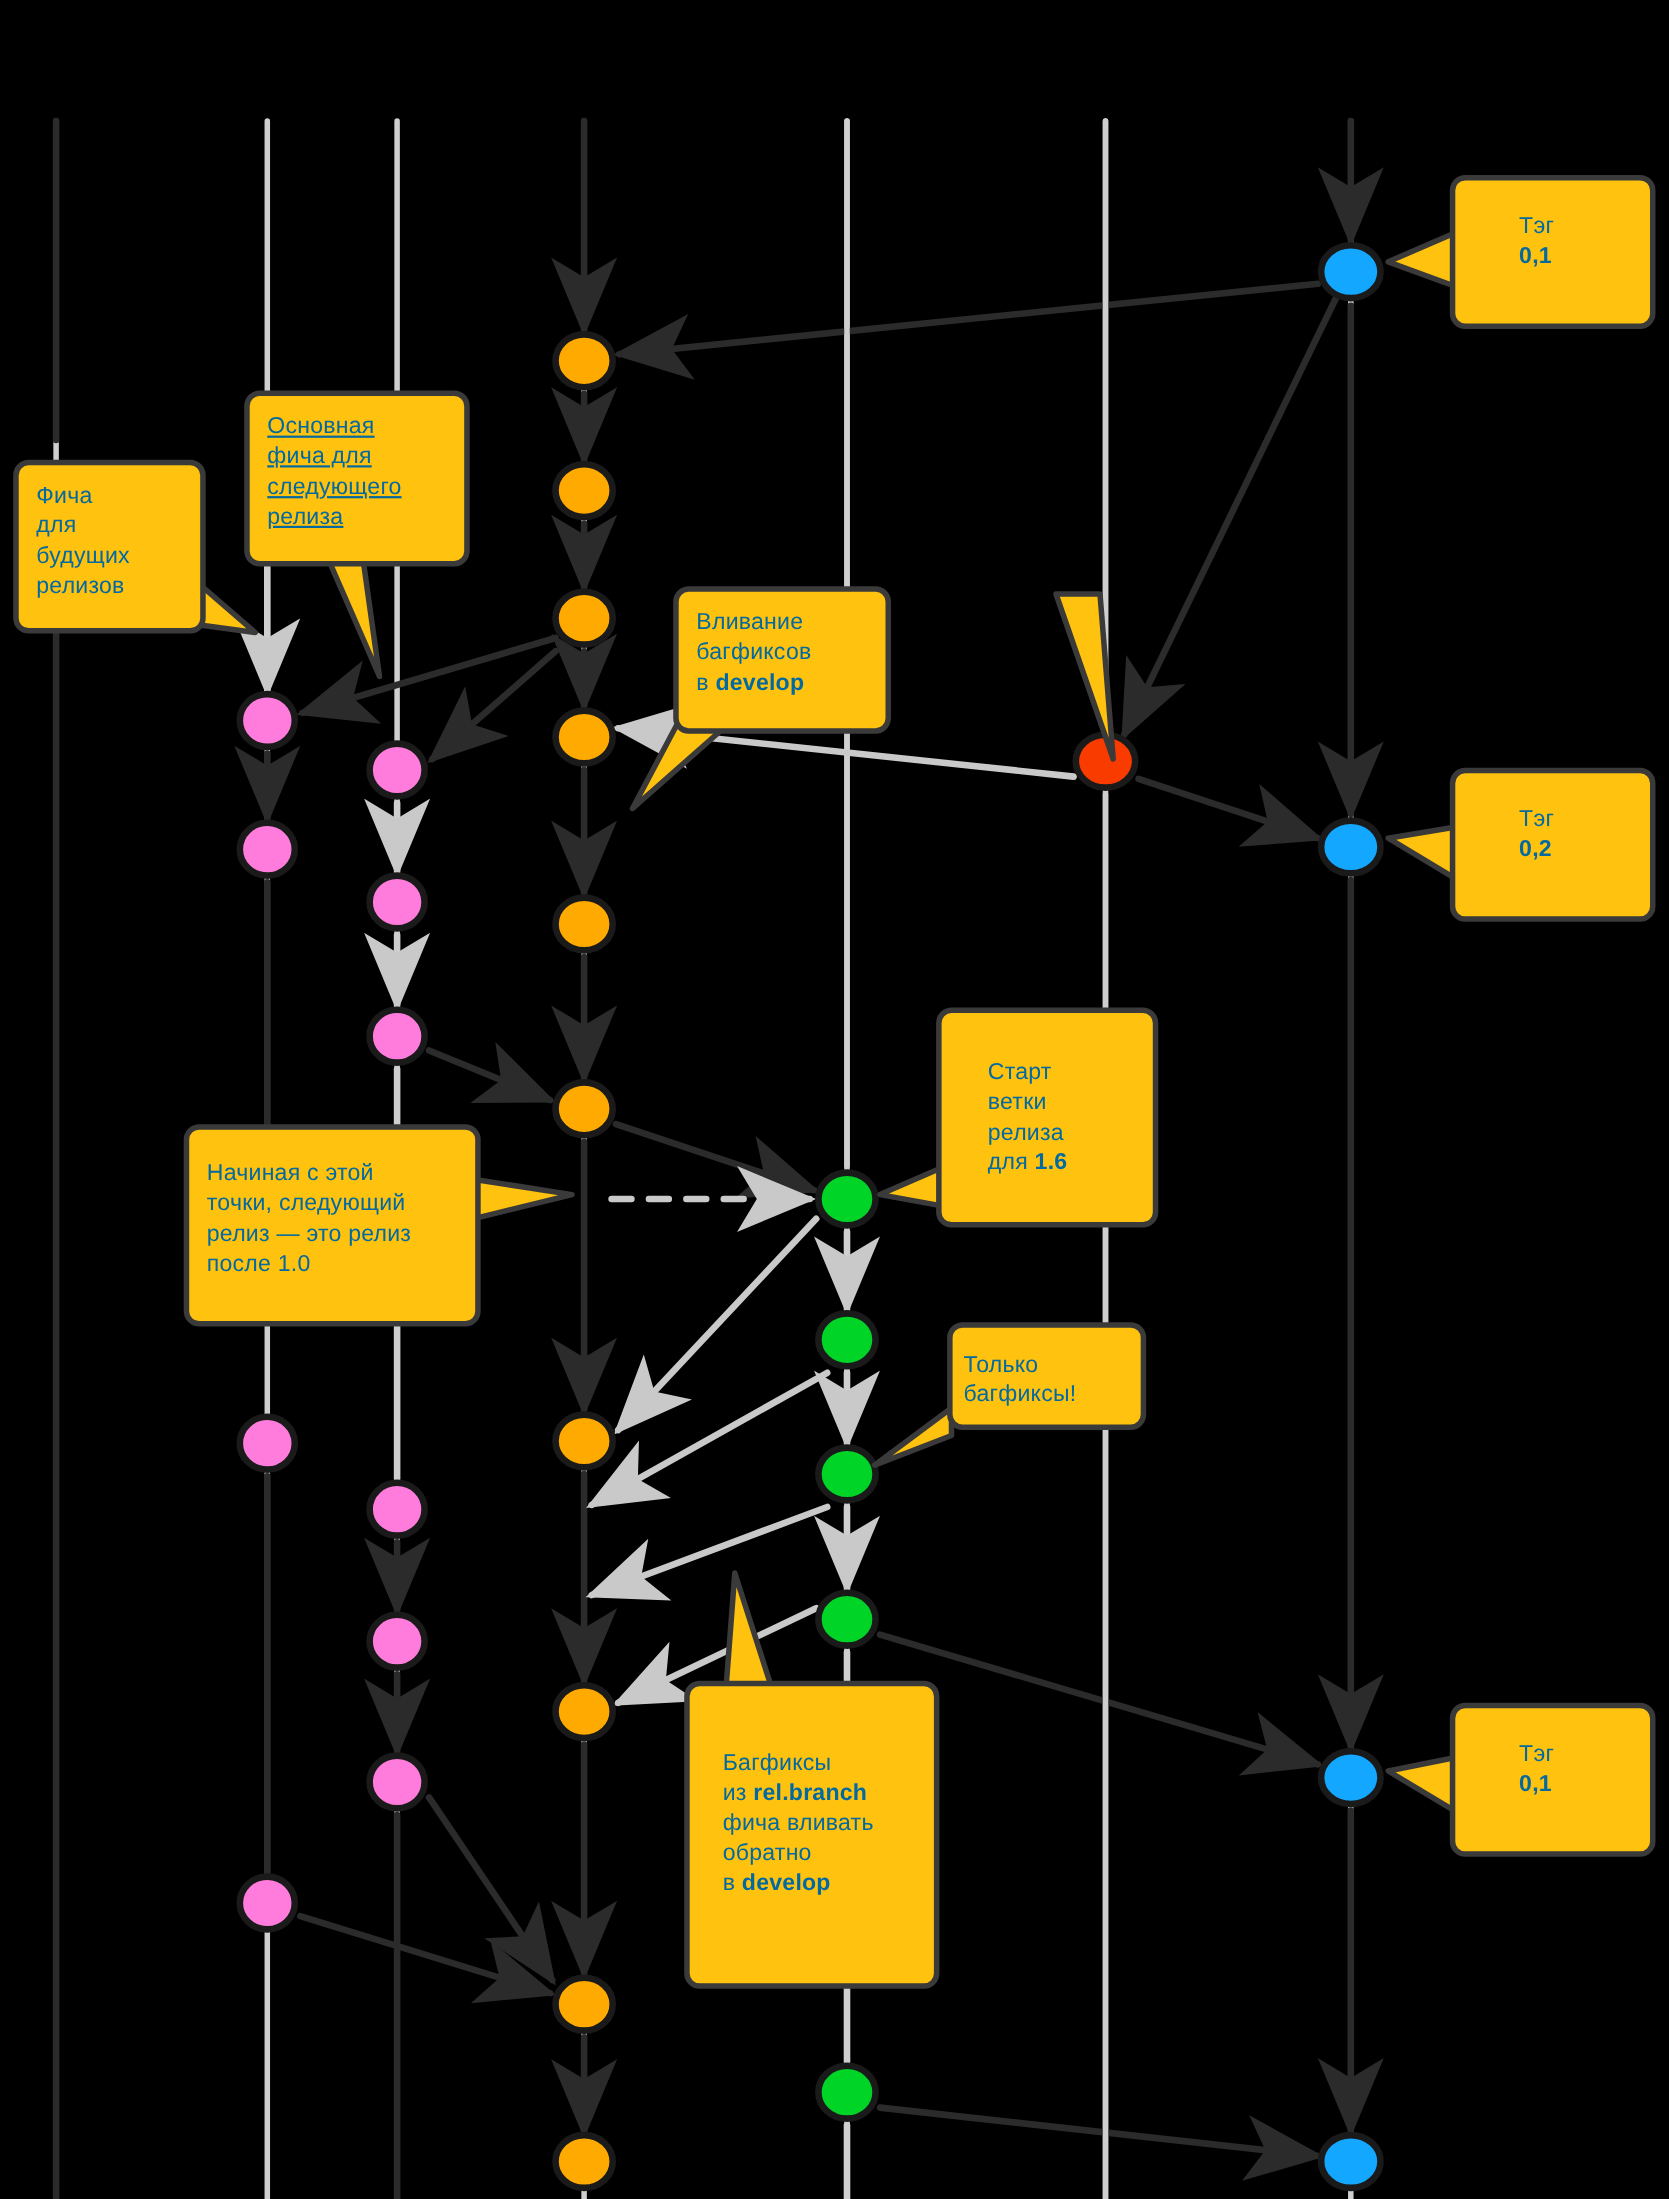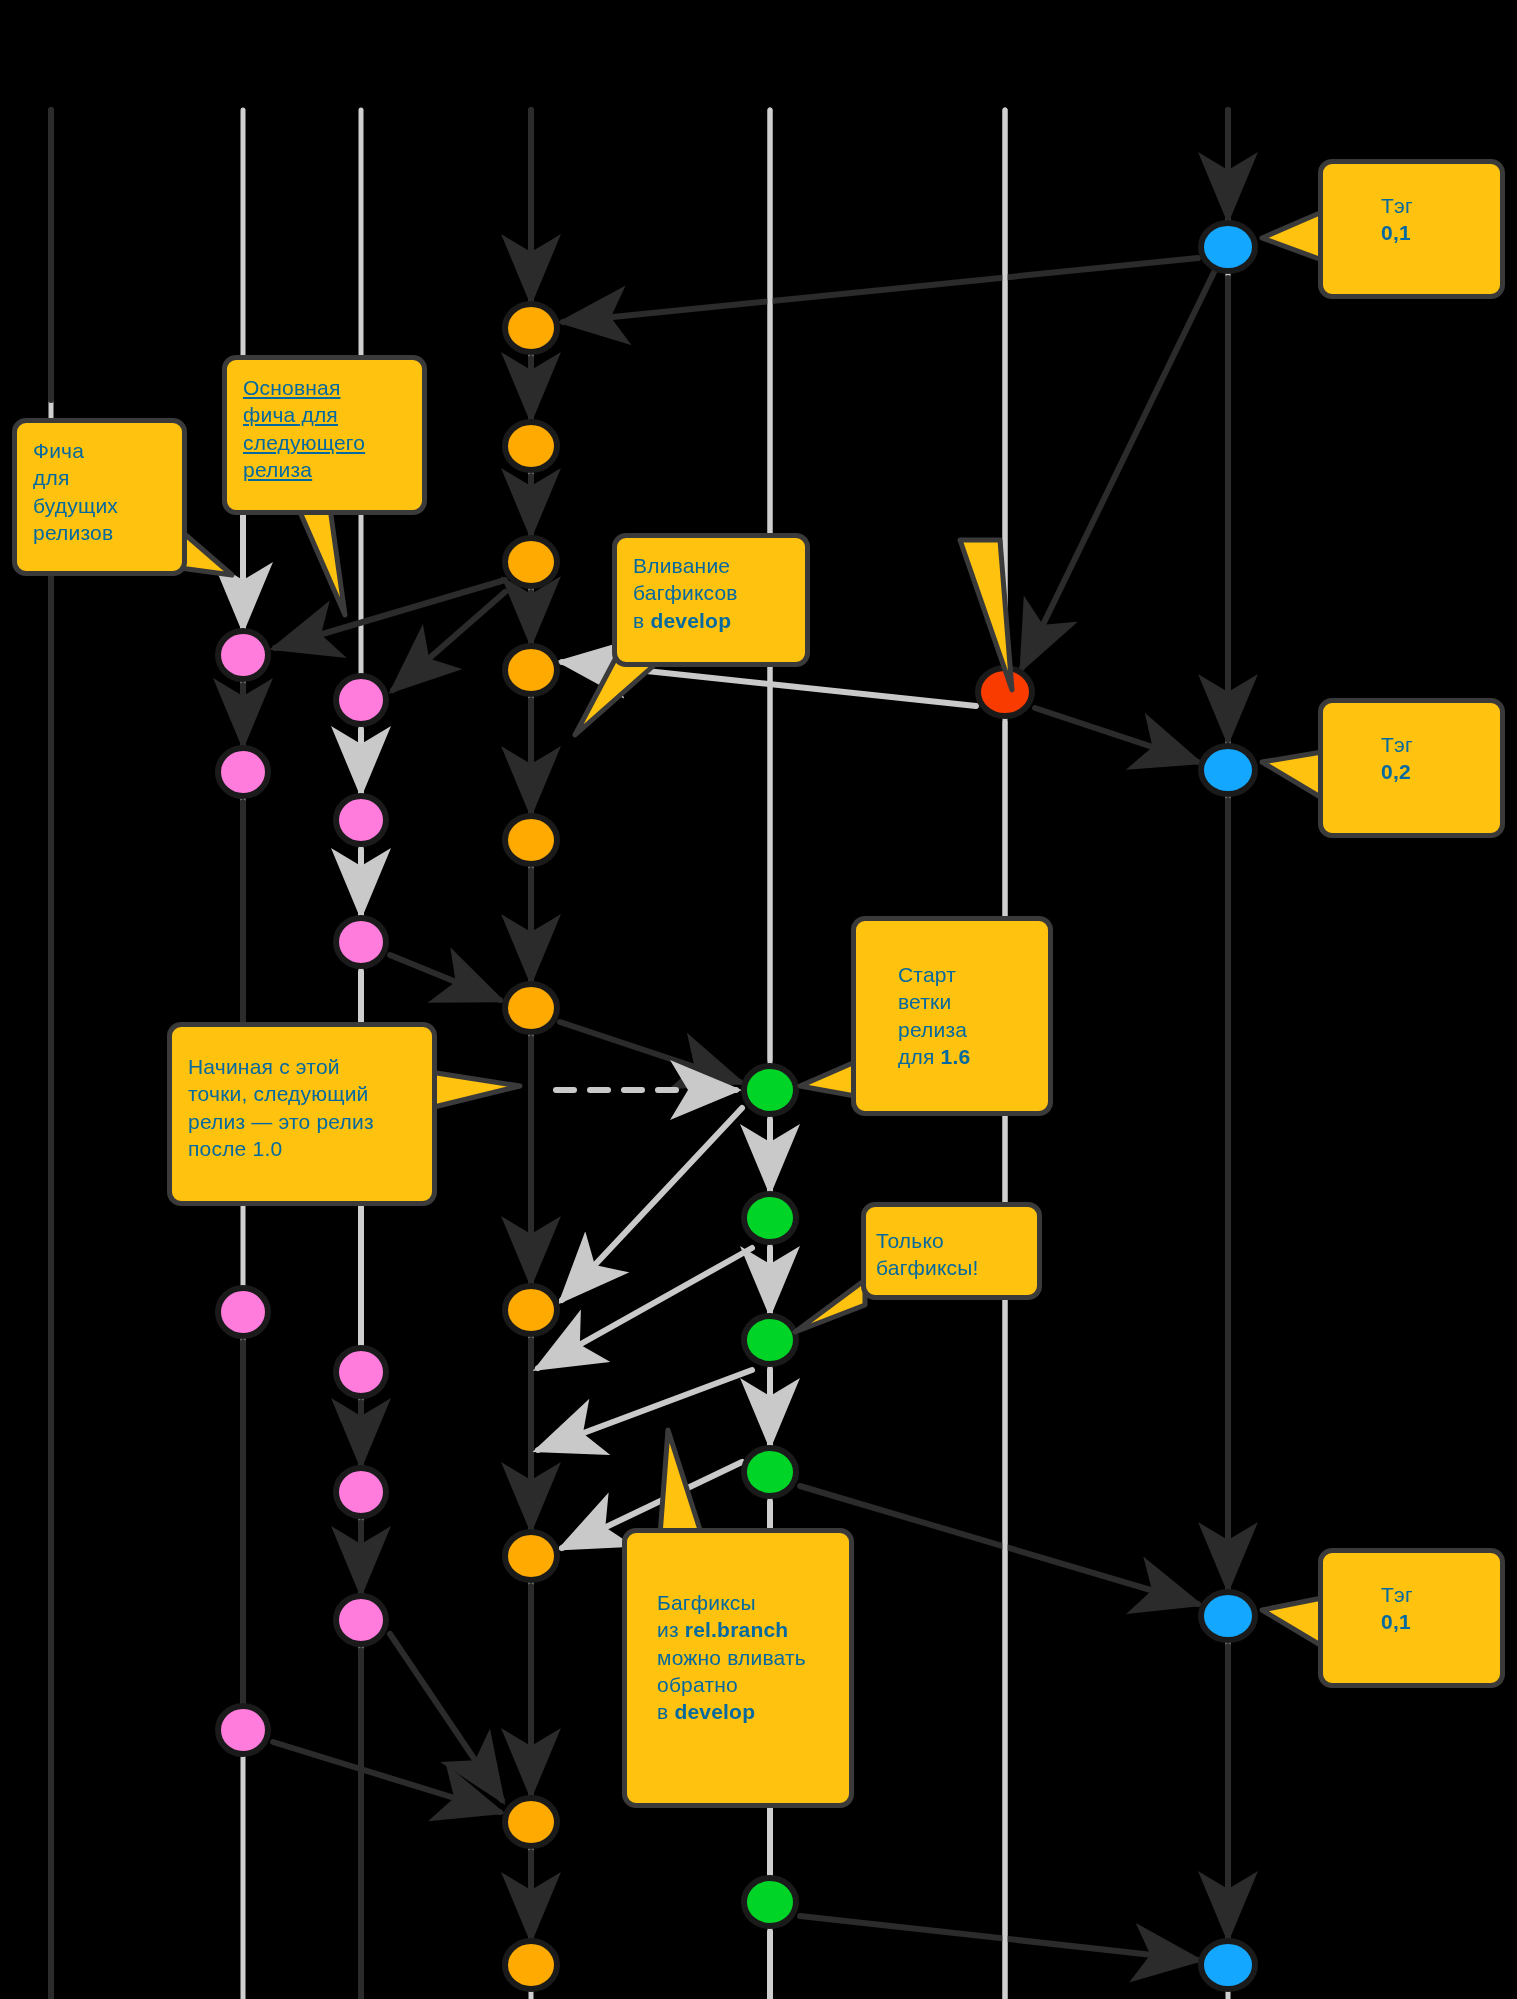--- a/index.html
+++ b/index.html
@@ -247,21 +247,21 @@
   </div>
 
   <div class="callout" style="left:861px; top:1202px; width:181px; height:98px; padding-top:20px; padding-left:10px;">
     <span class="ln">Только</span>
     <span class="ln">багфиксы!</span>
   </div>
 
   <div class="callout" style="left:622px; top:1528px; width:232px; height:280px; padding-top:56px; padding-left:30px;">
     <span class="ln">Багфиксы</span>
     <span class="ln">из <b>rel.branch</b></span>
-    <span class="ln">можно вливать</span>
+    <span class="ln">фича вливать</span>
     <span class="ln">обратно</span>
     <span class="ln">в <b>develop</b></span>
   </div>
 
   <div class="callout" style="left:1318px; top:1548px; width:187px; height:140px; padding-top:28px; padding-left:58px;">
     <span class="ln">Тэг</span>
     <span class="ln"><b>0,1</b></span>
   </div>
 
 </div>

